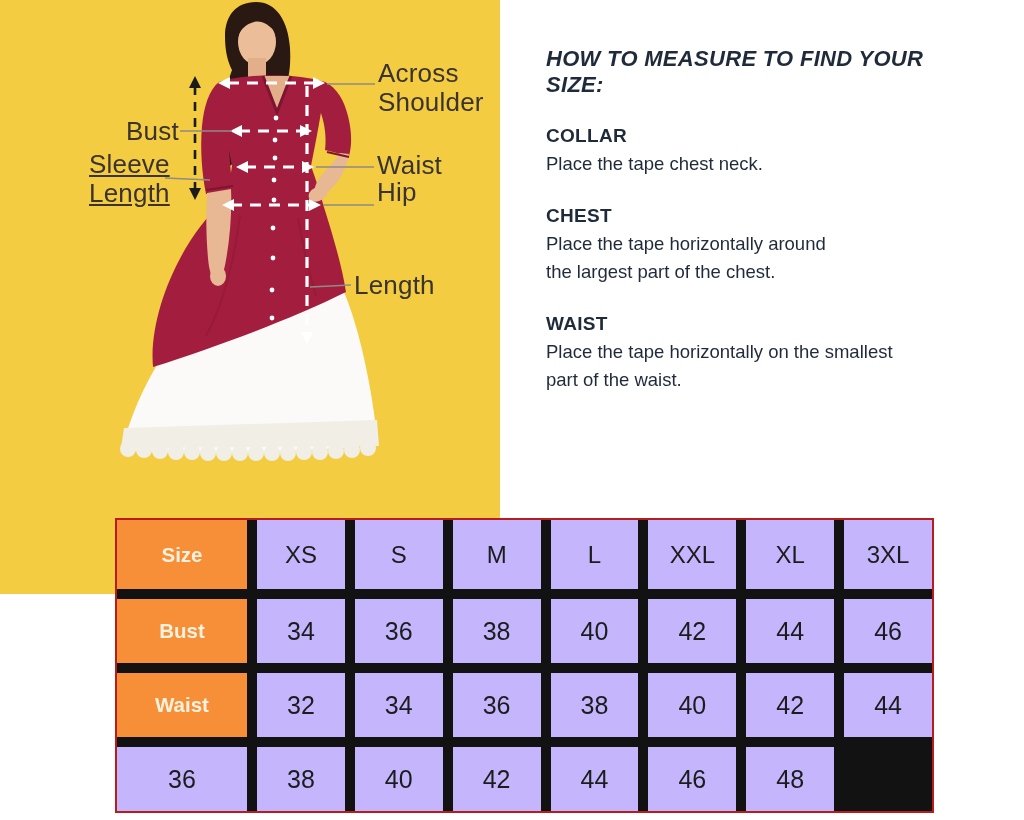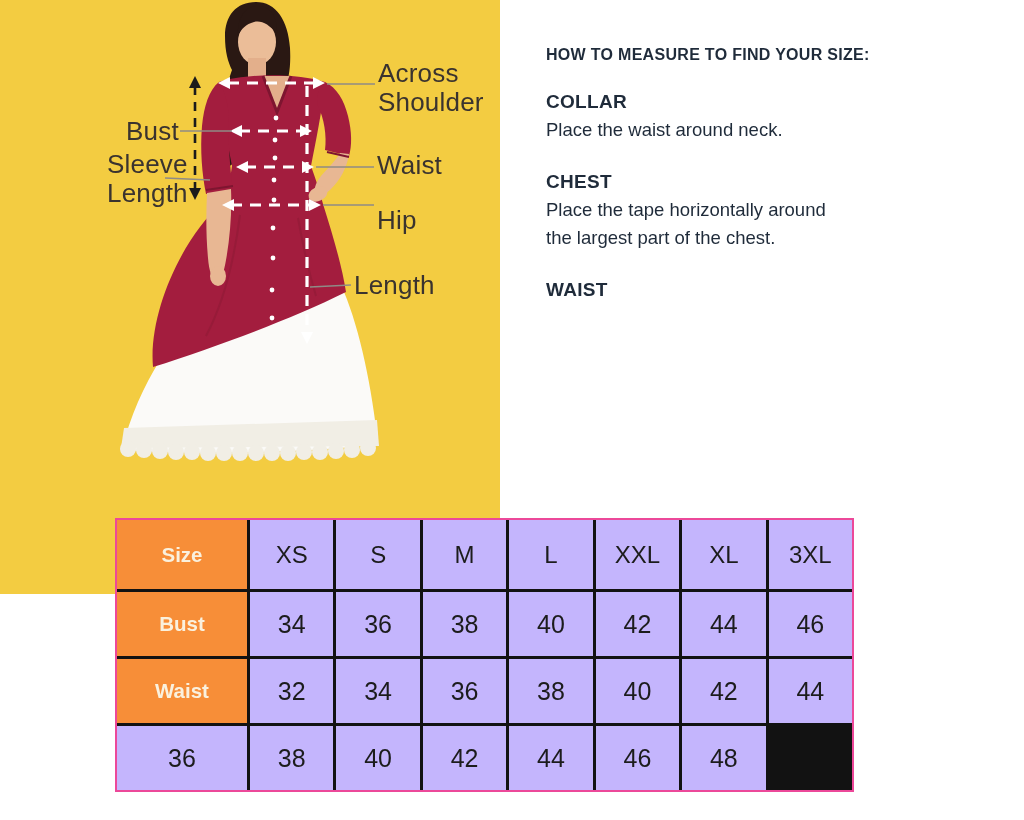--- a/index.html
+++ b/index.html
@@ -6,37 +6,37 @@
   body { background:#ffffff; font-family:"Liberation Sans", sans-serif; }
   .page { position:relative; width:1024px; height:820px; background:#ffffff; overflow:hidden; }
 
   
   .hero { position:absolute; left:0; top:0; width:500px; height:594px; background:#F3CC41; }
   .hero svg { position:absolute; left:0; top:0; }
   .diagram-label { position:absolute; font-size:26px; line-height:29px; color:#3A332F;
                    font-weight:500; letter-spacing:0.2px; white-space:nowrap; }
   .lbl-across  { left:378px; top:59px; }
   .lbl-bust    { left:126px; top:117px; }
-  .lbl-sleeve  { left:107px;  top:150px; }
+  .lbl-sleeve  { left:89px;  top:150px;text-decoration:underline; }
   .lbl-waist   { left:377px; top:151px; }
-  .lbl-hip     { left:377px; top:206px; }
+  .lbl-hip     { left:377px; top:178px; }
   .lbl-length  { left:354px; top:271px; }
 
   
   .howto { position:absolute; left:546px; top:46px; width:440px; color:#1F2B3A; }
-  .howto-title { font-size:16px; font-weight:700; letter-spacing:0.3px; margin-bottom:27px; }
+  .howto-title { font-size:22px; font-weight:700; letter-spacing:0.3px; margin-bottom:27px;font-style:italic; }
   .howto-section { margin-bottom:27px; }
   .howto-section h2 { font-size:19px; font-weight:700; letter-spacing:0.3px; margin-bottom:3px; }
   .howto-section p { font-size:18.5px; line-height:28px; white-space:pre-line; }
 
   
-  .sizes { position:absolute; left:115px; top:518px; width:739px;
+  .sizes { position:absolute; left:115px; top:518px; width:819px;
            display:grid; grid-template-columns:130px repeat(7, 1fr);
            grid-template-rows:69px 64px 64px 64px;
-           background:#121212; border:2px solid #ec4899; gap:3px; }
+           background:#121212; border:2px solid #b91c1c; gap:10px; }
   .cell { background:#c4b5fd; display:flex; align-items:center; justify-content:center;
           font-size:25px; color:#1C1C1C; }
   .cell.head { font-size:24px; }
   .cell.orange { background:#F78E38; color:#FAF1DE; font-size:20.5px; font-weight:600; }
 </style>
 </head>
 <body>
 
 <div class="page">
 
@@ -169,29 +169,31 @@
     <div class="diagram-label lbl-waist">Waist</div>
     <div class="diagram-label lbl-hip">Hip</div>
     <div class="diagram-label lbl-length">Length</div>
   </div>
 
   <div class="howto">
     <div class="howto-title">HOW TO MEASURE TO FIND YOUR SIZE:</div>
 
     <div class="howto-section">
       <h2>COLLAR</h2>
-      <p>Place the waist around neck.</p>
+      <p>Place the tape chest neck.</p>
     </div>
     <div class="howto-section">
       <h2>CHEST</h2>
       <p>Place the tape horizontally around
 the largest part of the chest.</p>
     </div>
     <div class="howto-section">
       <h2>WAIST</h2>
+      <p>Place the tape horizontally on the smallest
+part of the waist.</p>
     </div>
   </div>
 
   <div class="sizes">
 
     <div class="cell orange">Size</div>
     <div class="cell head">XS</div>
     <div class="cell head">S</div>
     <div class="cell head">M</div>
     <div class="cell head">L</div>

